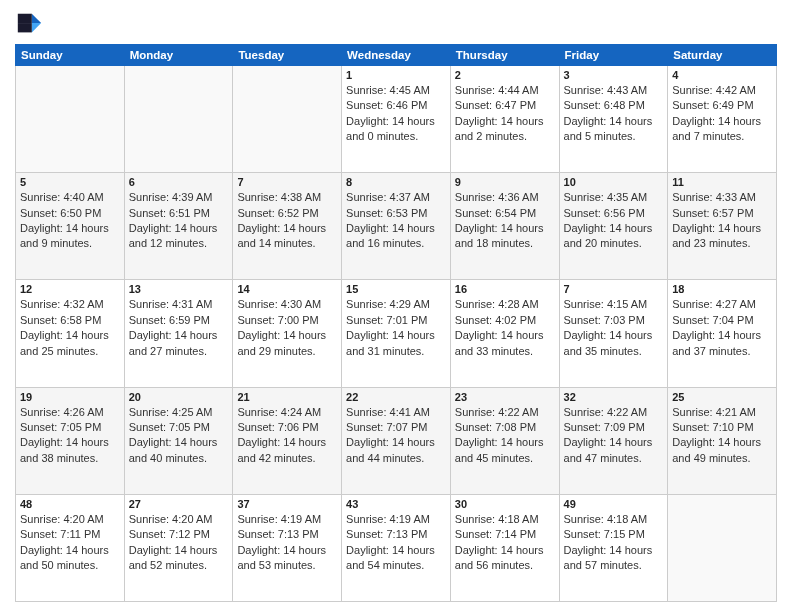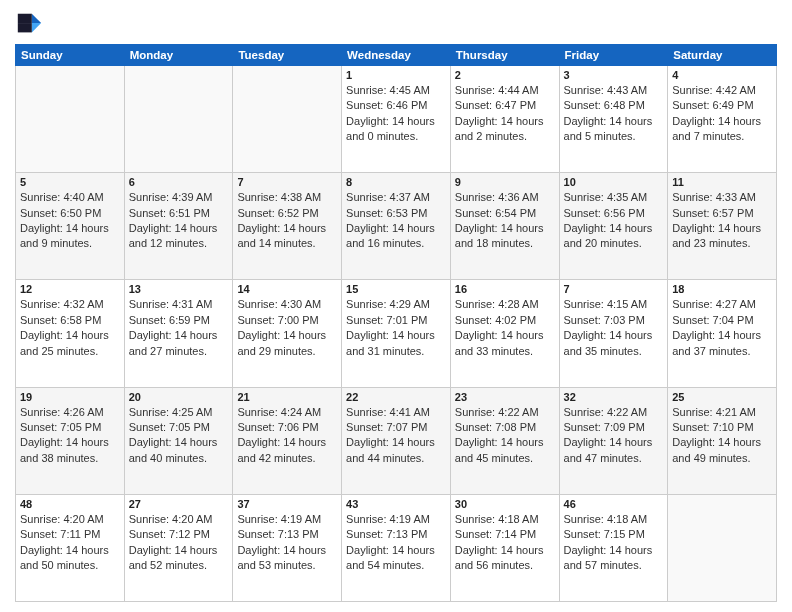--- a/index.html
+++ b/index.html
@@ -351,21 +351,21 @@
 and 54 minutes.</div>
           </td>
           <td>
             <span class="day-num">30</span>
             <div class="cell-info">Sunrise: 4:18 AM
 Sunset: 7:14 PM
 Daylight: 14 hours
 and 56 minutes.</div>
           </td>
           <td>
-            <span class="day-num">46</span>
+            <span class="day-num">49</span>
             <div class="cell-info">Sunrise: 4:18 AM
 Sunset: 7:15 PM
 Daylight: 14 hours
 and 57 minutes.</div>
           </td>
           <td class="empty-cell"></td>
         </tr>
       </tbody>
   </table>
 </div>

